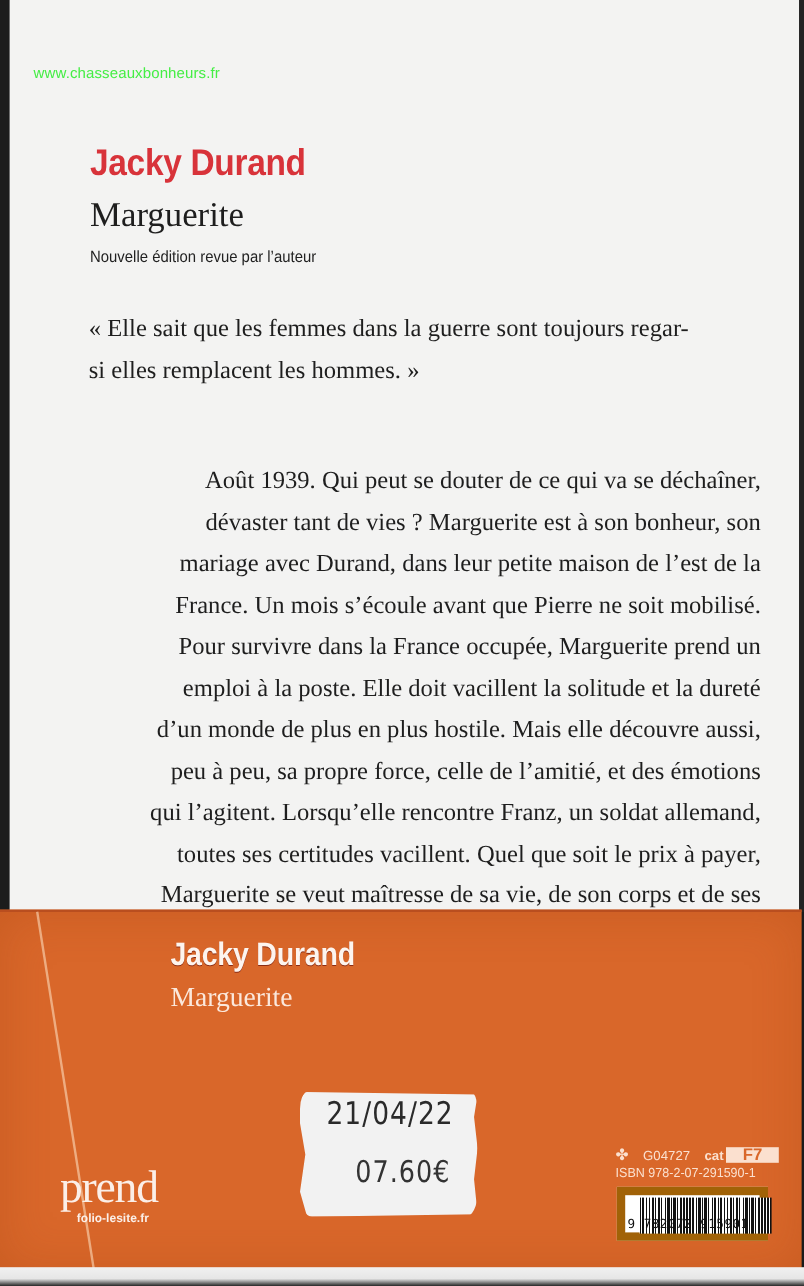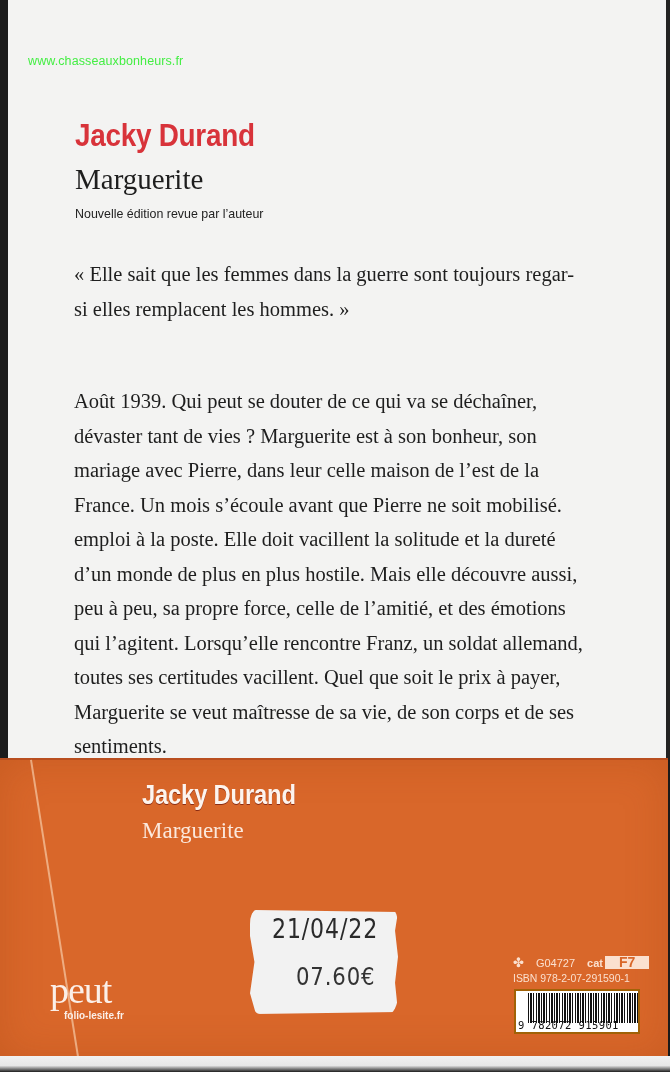--- a/index.html
+++ b/index.html
@@ -36,21 +36,21 @@
       transform: scaleX(0.92); transform-origin: left top;
     }
 
     .para {
       position: absolute; left: 66px; width: 560px;
       font-family: "Liberation Serif", serif; font-size: 20.5px; line-height: 34.5px;
       color: #1e1e1e;
     }
     .para span { display: block; white-space: nowrap; }
     .quote { top: 257px; }
-    .body-text { top: 384px; }
+    .body-text { top: 384px; text-align: right; }
 
     .band {
       position: absolute; left: 0; top: 758px; width: 668px; height: 300px;
       background: #d9672a;
       border-top: 2px solid #b94e1f;
       box-shadow: inset 0 0 40px rgba(150,60,10,0.25);
     }
     .band-edge-bottom {
       position: absolute; left: 0; top: 1056px; width: 670px; height: 16px;
       background: linear-gradient(#f1f1f1, #e6e6e6 60%, #1c1c1c);
@@ -111,21 +111,21 @@
       font-weight: bold; font-size: 14px; background: #fbe0cf; color: #d9672a;
       padding: 0 14px; line-height: 13px;
     }
     .isbn {
       position: absolute; left: 513px; top: 972px;
       font-family: "Liberation Sans", sans-serif; font-size: 11px; color: #fbe0cf;
       transform: scaleX(0.95); transform-origin: left top;
     }
     .barcode {
       position: absolute; left: 514px; top: 989px; width: 126px; height: 45px;
-      background: #fff; border: 2px solid #a16207;
+      background: #fff; border: 7px solid #a16207;
     }
     .barcode .bars {
       position: absolute; left: 12px; top: 2px; width: 110px; height: 30px;
       background: repeating-linear-gradient(90deg,
         #111 0 1px, #fff 1px 2px, #111 2px 4px, #fff 4px 5px,
         #111 5px 6px, #fff 6px 8px, #111 8px 9px, #fff 9px 10px,
         #111 10px 12px, #fff 12px 13px);
     }
     .barcode .digits {
       position: absolute; left: 2px; bottom: 1px;
@@ -146,22 +146,23 @@
   <div class="edition">Nouvelle édition revue par l’auteur</div>
 
   <div class="para quote">
     <span>« Elle sait que les femmes dans la guerre sont toujours regar-</span>
     <span>si elles remplacent les hommes. »</span>
   </div>
 
   <div class="para body-text">
     <span>Août 1939. Qui peut se douter de ce qui va se déchaîner,</span>
     <span>dévaster tant de vies ? Marguerite est à son bonheur, son</span>
-    <span>mariage avec Pierre, dans leur celle maison de l’est de la</span>
+    <span>mariage avec Durand, dans leur petite maison de l’est de la</span>
     <span>France. Un mois s’écoule avant que Pierre ne soit mobilisé.</span>
+    <span>Pour survivre dans la France occupée, Marguerite prend un</span>
     <span>emploi à la poste. Elle doit vacillent la solitude et la dureté</span>
     <span>d’un monde de plus en plus hostile. Mais elle découvre aussi,</span>
     <span>peu à peu, sa propre force, celle de l’amitié, et des émotions</span>
     <span>qui l’agitent. Lorsqu’elle rencontre Franz, un soldat allemand,</span>
     <span>toutes ses certitudes vacillent. Quel que soit le prix à payer,</span>
     <span>Marguerite se veut maîtresse de sa vie, de son corps et de ses</span>
     <span>sentiments.</span>
   </div>
 </div>
 
@@ -170,21 +171,21 @@
 <div class="band"></div>
 <div class="crease"></div>
 
 <div class="author-band">Jacky Durand</div>
 <div class="title-band">Marguerite</div>
 
 <div class="price-label"></div>
 <div class="price-date">21/04/22</div>
 <div class="price-value">07.60€</div>
 
-<div class="folio-logo">peut</div>
+<div class="folio-logo">prend</div>
 <div class="folio-site">folio-lesite.fr</div>
 
 <div class="meta-line1">
   <span class="icon">✤</span>
   <span class="code">G04727</span>
   <span class="cat">cat</span>
   <span class="catval">F7</span>
 </div>
 <div class="isbn">ISBN 978-2-07-291590-1</div>
 

